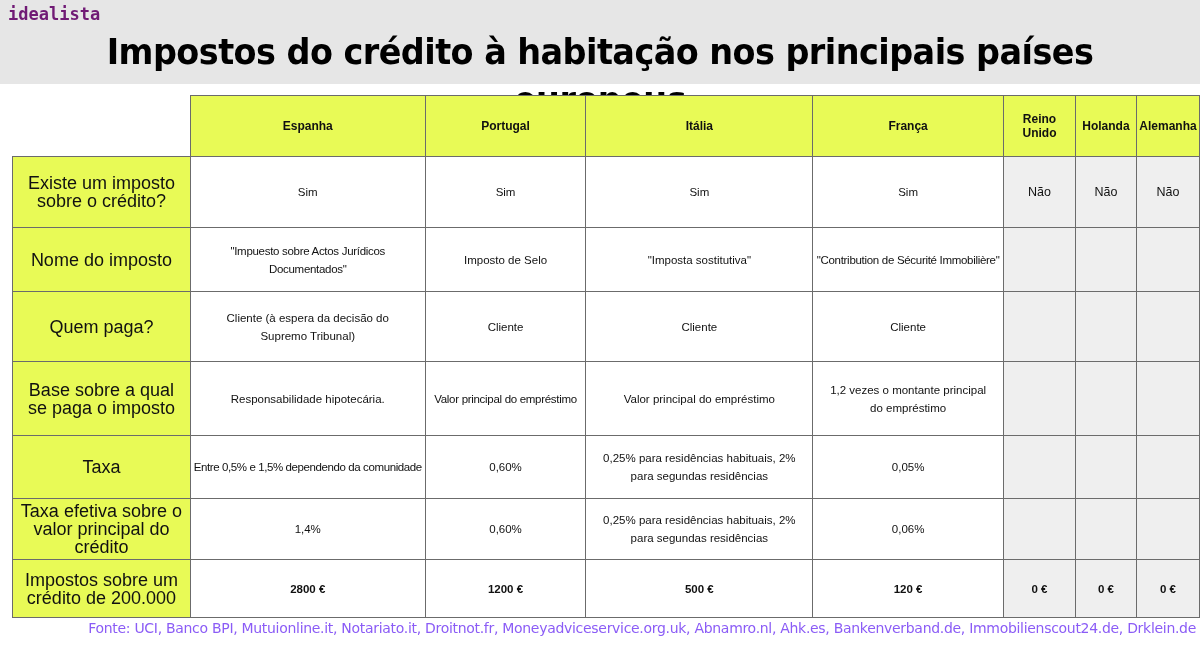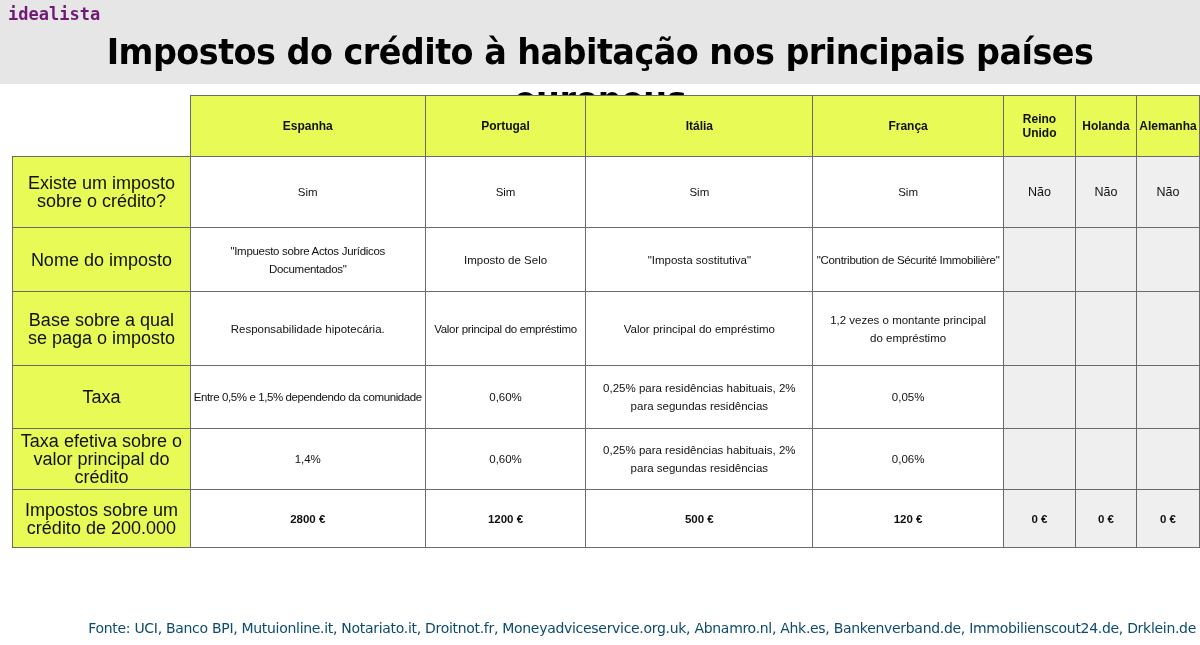--- a/index.html
+++ b/index.html
@@ -9,21 +9,21 @@
   .title { position:absolute; left:0; top:28px; width:1200px; text-align:center; font-family:"DejaVu Sans", sans-serif; font-weight:bold; font-size:36px; color:#000; letter-spacing:-0.6px; line-height:48px; transform:scaleX(0.93); transform-origin:center; }
   table.grid { position:absolute; left:12px; top:95px; border-collapse:collapse; table-layout:fixed; }
   table.grid td, table.grid th { border:1.5px solid #6b6b6b; text-align:center; vertical-align:middle; padding:0 6px; font-family:"Liberation Sans", sans-serif; color:#111; }
   th.corner { border:none !important; background:#fff; }
   th.colhead { background:#e8fa56; font-weight:bold; font-size:12px; }
   th.rowhead { background:#e8fa56; font-weight:normal; font-size:18px; line-height:18px; }
   td.val { background:#ffffff; font-size:11.5px; line-height:18px; transform-origin:center; }
   td.gray { background:#efefef; font-size:12.5px; }
   td.grayb { background:#efefef; font-size:11.5px; font-weight:bold; }
   td.bold { font-weight:bold; }
-  .source { position:absolute; right:4px; top:620px; font-family:"DejaVu Sans", sans-serif; font-size:14px; color:#0c4a6e; white-space:nowrap; letter-spacing:-0.3px; }
+  .source { position:absolute; right:4px; top:620px; font-family:"DejaVu Sans", sans-serif; font-size:14px; color:#8b5cf6; white-space:nowrap; letter-spacing:-0.3px; }
 </style>
 </head>
 <body>
 
 <div class="banner">
   <div class="brand">idealista</div>
   <div class="title">Impostos do crédito à habitação nos principais países europeus</div>
 </div>
 
 <table class="grid">
@@ -64,20 +64,30 @@
     <th class="rowhead">Nome do imposto</th>
     <td class="val" style="padding:0 2px;letter-spacing:-0.3px">"Impuesto sobre Actos Jurídicos Documentados"</td>
     <td class="val">Imposto de Selo</td>
     <td class="val">"Imposta sostitutiva"</td>
     <td class="val" style="padding:0 2px;letter-spacing:-0.3px">"Contribution de Sécurité Immobilière"</td>
     <td class="gray"></td>
     <td class="gray"></td>
     <td class="gray"></td>
   </tr>
 
+  <tr style="height:70px">
+    <th class="rowhead">Quem paga?</th>
+    <td class="val" style="padding:0 18px">Cliente (à espera da decisão do Supremo Tribunal)</td>
+    <td class="val">Cliente</td>
+    <td class="val">Cliente</td>
+    <td class="val">Cliente</td>
+    <td class="gray"></td>
+    <td class="gray"></td>
+    <td class="gray"></td>
+  </tr>
 
   <tr style="height:74px">
     <th class="rowhead">Base sobre a qual se paga o imposto</th>
     <td class="val">Responsabilidade hipotecária.</td>
     <td class="val" style="padding:0 2px;letter-spacing:-0.3px">Valor principal do empréstimo</td>
     <td class="val">Valor principal do empréstimo</td>
     <td class="val" style="padding:0 14px">1,2 vezes o montante principal do empréstimo</td>
     <td class="gray"></td>
     <td class="gray"></td>
     <td class="gray"></td>

